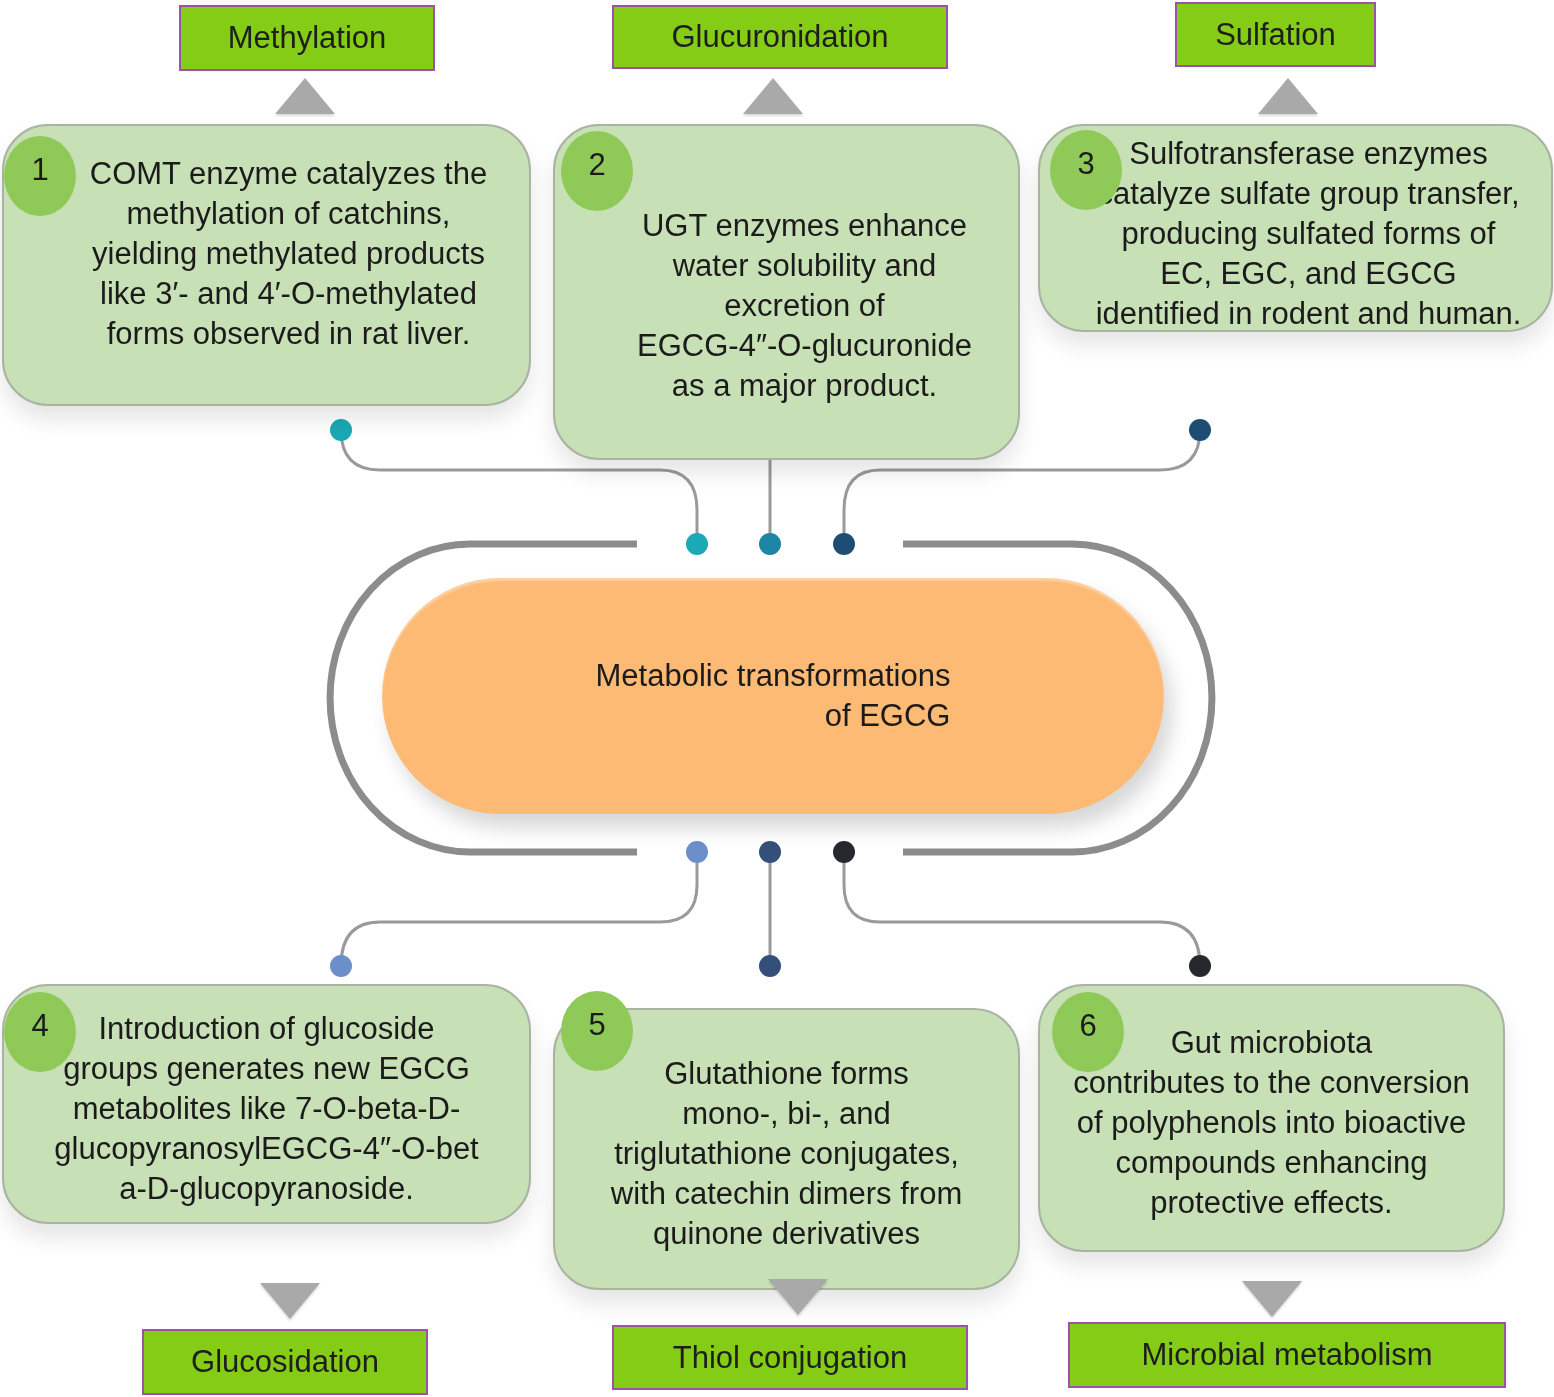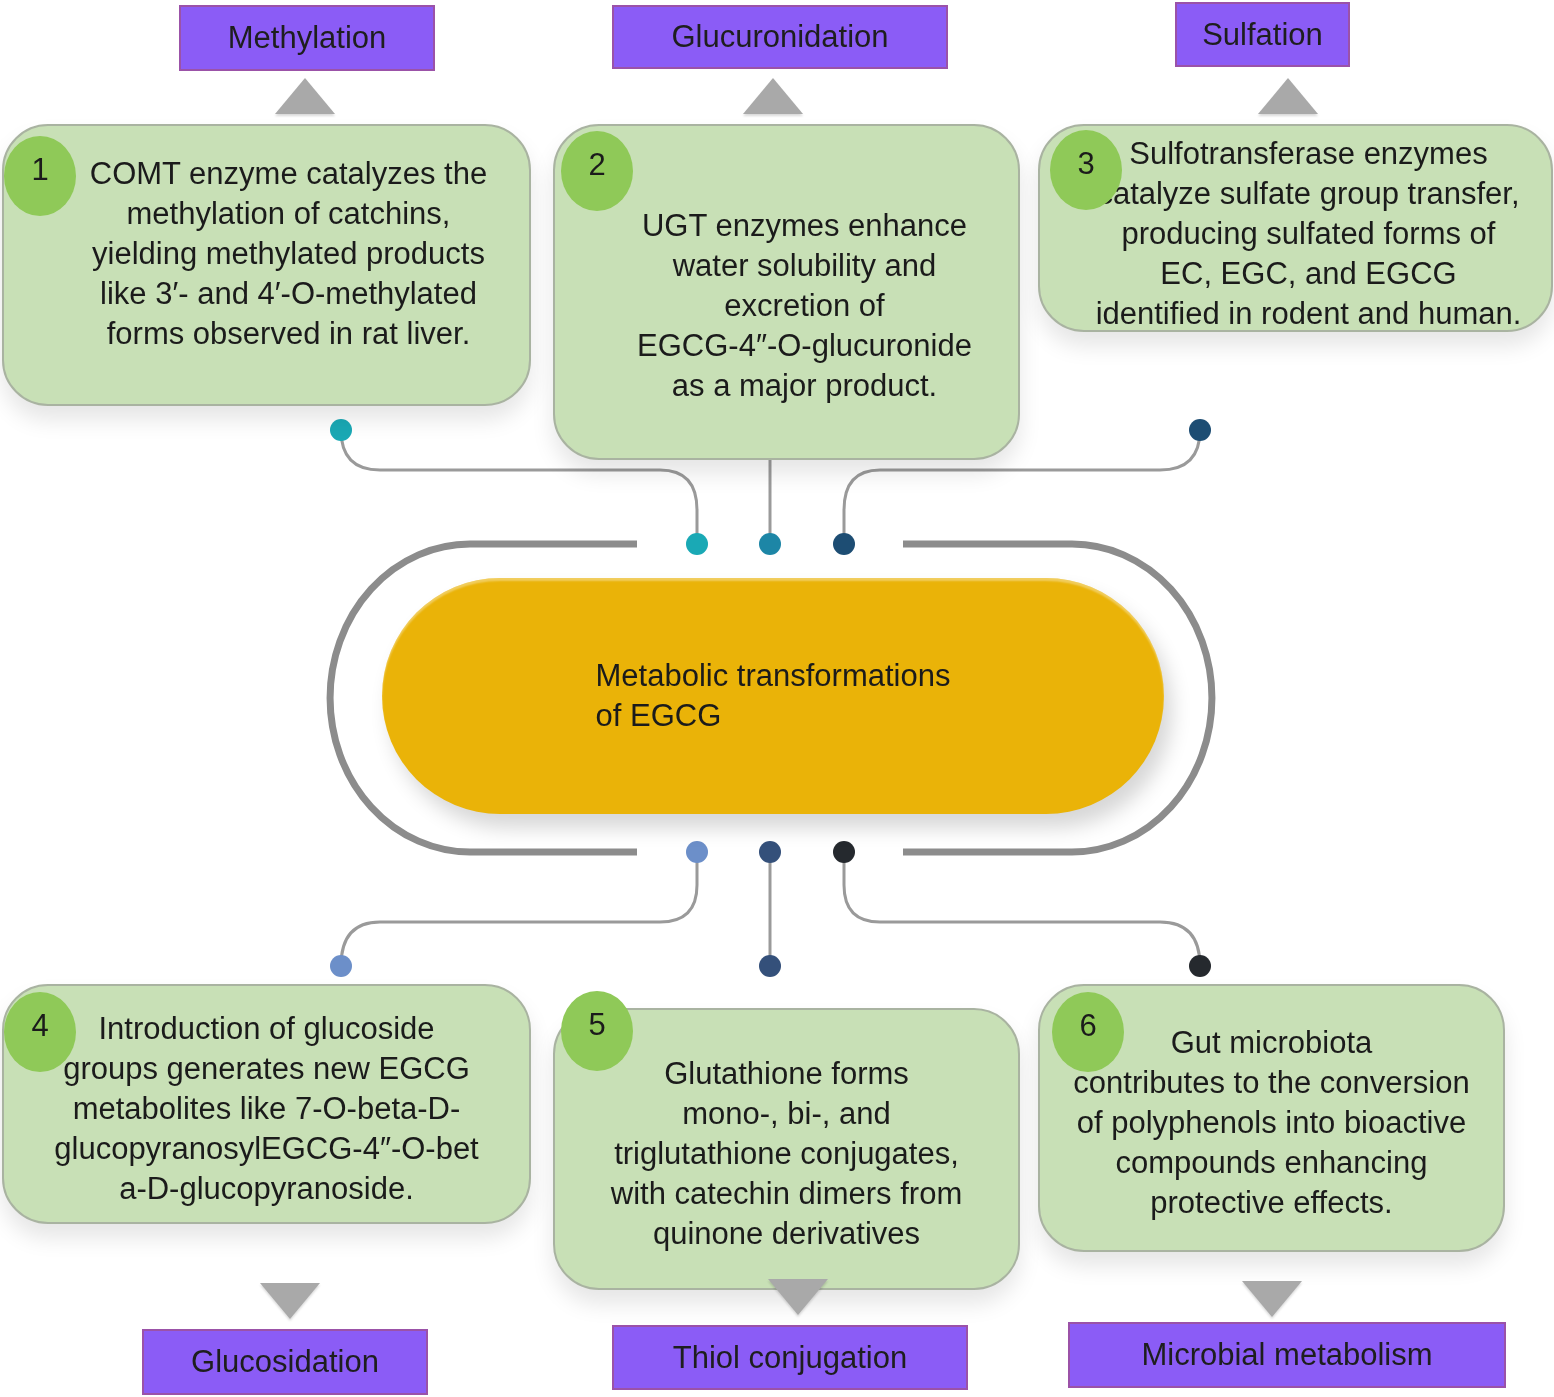--- a/index.html
+++ b/index.html
@@ -1,36 +1,36 @@
 <!DOCTYPE html>
 <html><head>
 <meta charset="utf-8">
 <style>
   html, body { margin:0; padding:0; background:#ffffff; }
   body { width:1554px; height:1397px; position:relative; overflow:hidden;
          font-family:"Liberation Sans", sans-serif; color:#1a1a1a; }
-  .label-box { position:absolute; background:#8b5cf6; border:2px solid #9b52a8;
+  .label-box { position:absolute; background:#84cc16; border:2px solid #9b52a8;
                box-sizing:border-box; display:flex; align-items:center; justify-content:center;
                font-size:31px; color:#1e1e1e; }
   .card { position:absolute; background:#c8e0b6; border:2px solid #a9b3a1; border-radius:46px;
           box-sizing:border-box; box-shadow: 0 14px 22px rgba(0,0,0,0.10);
           display:flex; align-items:center; justify-content:center; text-align:center; }
   .card-text { font-size:31px; line-height:40px; color:#1b1b1b; white-space:pre-line; }
   .badge { position:absolute; width:72px; height:80px; border-radius:50%;
            background:#8fc958; display:flex; align-items:flex-start; justify-content:center;
            font-size:31px; color:#1b1b1b; padding-top:16px; box-sizing:border-box; }
   .arrow { position:absolute; width:0; height:0; }
   .arrow-up { border-left:30px solid transparent; border-right:30px solid transparent;
               border-bottom:36px solid #a9a9a9; filter:drop-shadow(0 2px 1px rgba(0,0,0,0.15)); }
   .arrow-down { border-left:30px solid transparent; border-right:30px solid transparent;
                 border-top:36px solid #a9a9a9; filter:drop-shadow(0 2px 1px rgba(0,0,0,0.15)); }
   .center-pill { position:absolute; left:382px; top:578px; width:782px; height:236px;
-                 border-radius:118px; background:#eab308;
+                 border-radius:118px; background:#fdba74;
                  box-shadow: 8px 14px 20px rgba(0,0,0,0.16), inset 0 3px 2px rgba(255,255,255,0.35);
-                 display:flex; align-items:center; justify-content:center; text-align:left; }
+                 display:flex; align-items:center; justify-content:center; text-align:right; }
   .center-text { font-size:31px; line-height:40px; color:#1b1b1b; white-space:pre-line; }
   svg.connectors { position:absolute; left:0; top:0; }
 </style>
 </head>
 <body>
 
 <svg class="connectors" width="1554" height="1397">
 
   <path d="M 637 544 L 470 544 A 140 154 0 0 0 470 852 L 637 852" fill="none" stroke="#8c8c8c" stroke-width="7"></path>
   <path d="M 903 544 L 1072 544 A 140 154 0 0 1 1072 852 L 903 852" fill="none" stroke="#8c8c8c" stroke-width="7"></path>
@@ -61,21 +61,21 @@
   <div class="center-text">Metabolic transformations
 of EGCG</div>
 </div>
 
 <div class="label-box" style="left:179px; top:5px; width:256px; height:66px;">
   <span>Methylation</span>
 </div>
 <div class="label-box" style="left:612px; top:5px; width:336px; height:64px;">
   <span>Glucuronidation</span>
 </div>
-<div class="label-box" style="left:1175px; top:2px; width:175px; height:65px;">
+<div class="label-box" style="left:1175px; top:2px; width:201px; height:65px;">
   <span>Sulfation</span>
 </div>
 
 <div class="arrow arrow-up" style="left:275px; top:78px;"></div>
 <div class="arrow arrow-up" style="left:743px; top:78px;"></div>
 <div class="arrow arrow-up" style="left:1258px; top:78px;"></div>
 
 <div class="card" style="left:2px; top:124px; width:529px; height:282px;">
   <div class="card-text" style="padding-left:44px; padding-bottom:22px;">COMT enzyme catalyzes the
 methylation of catchins,

